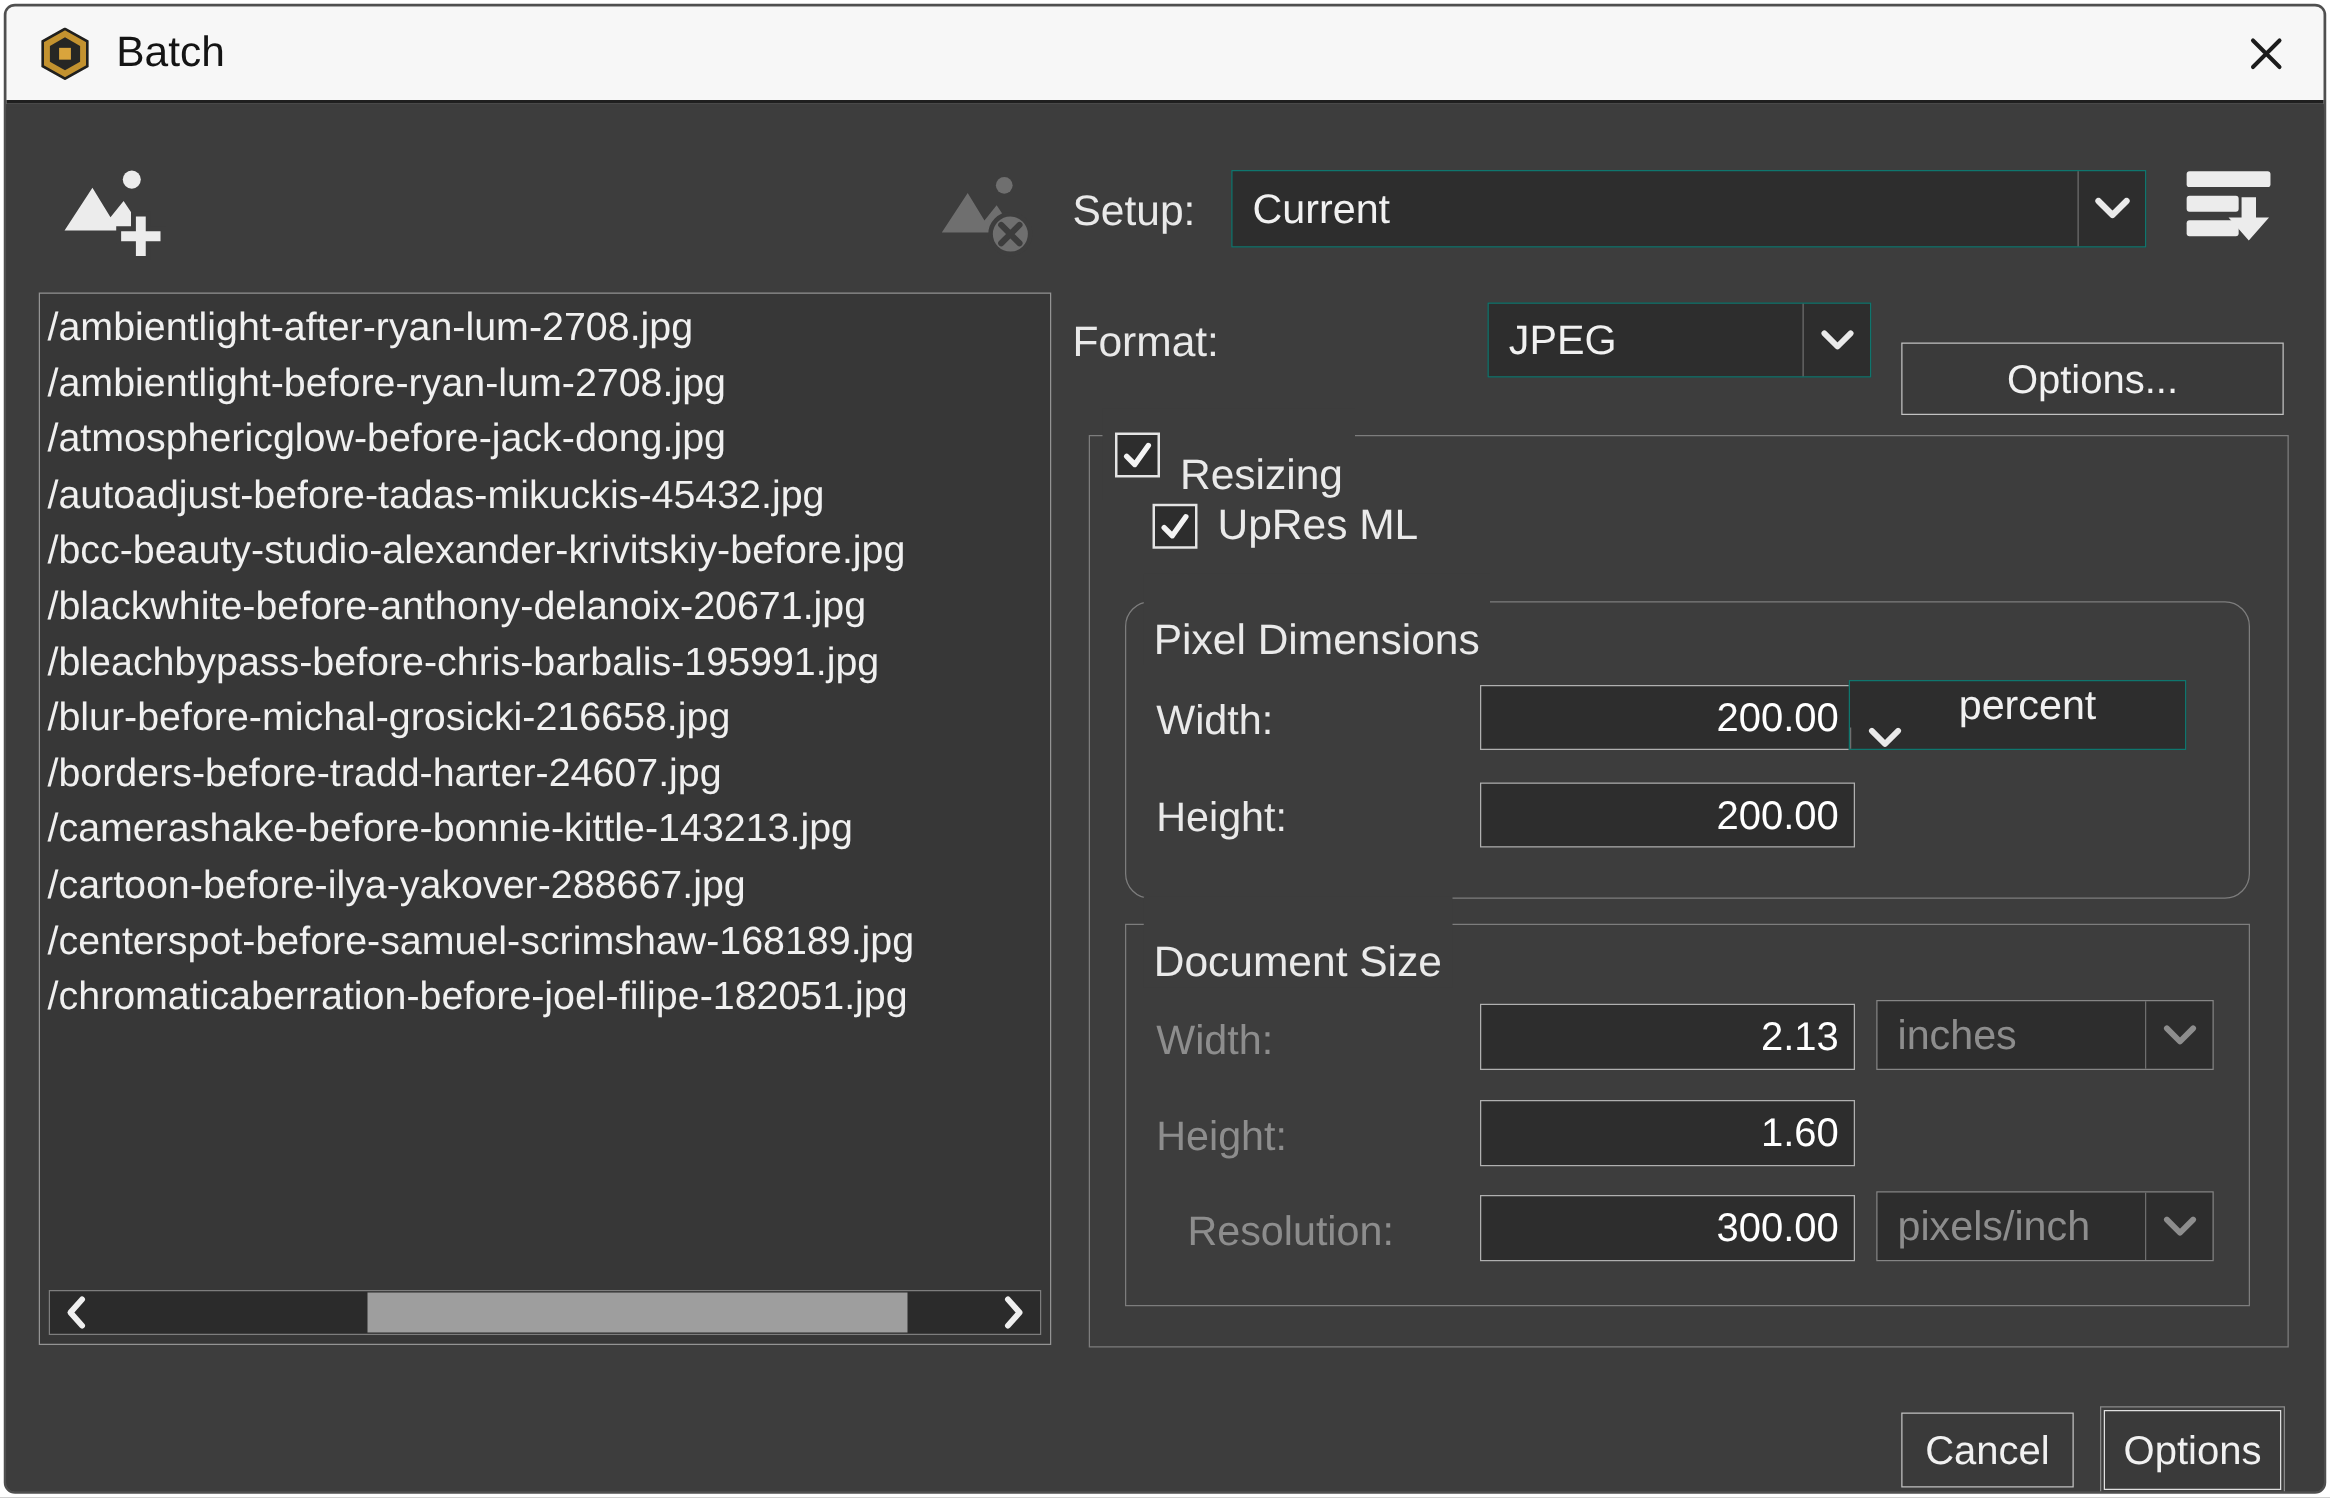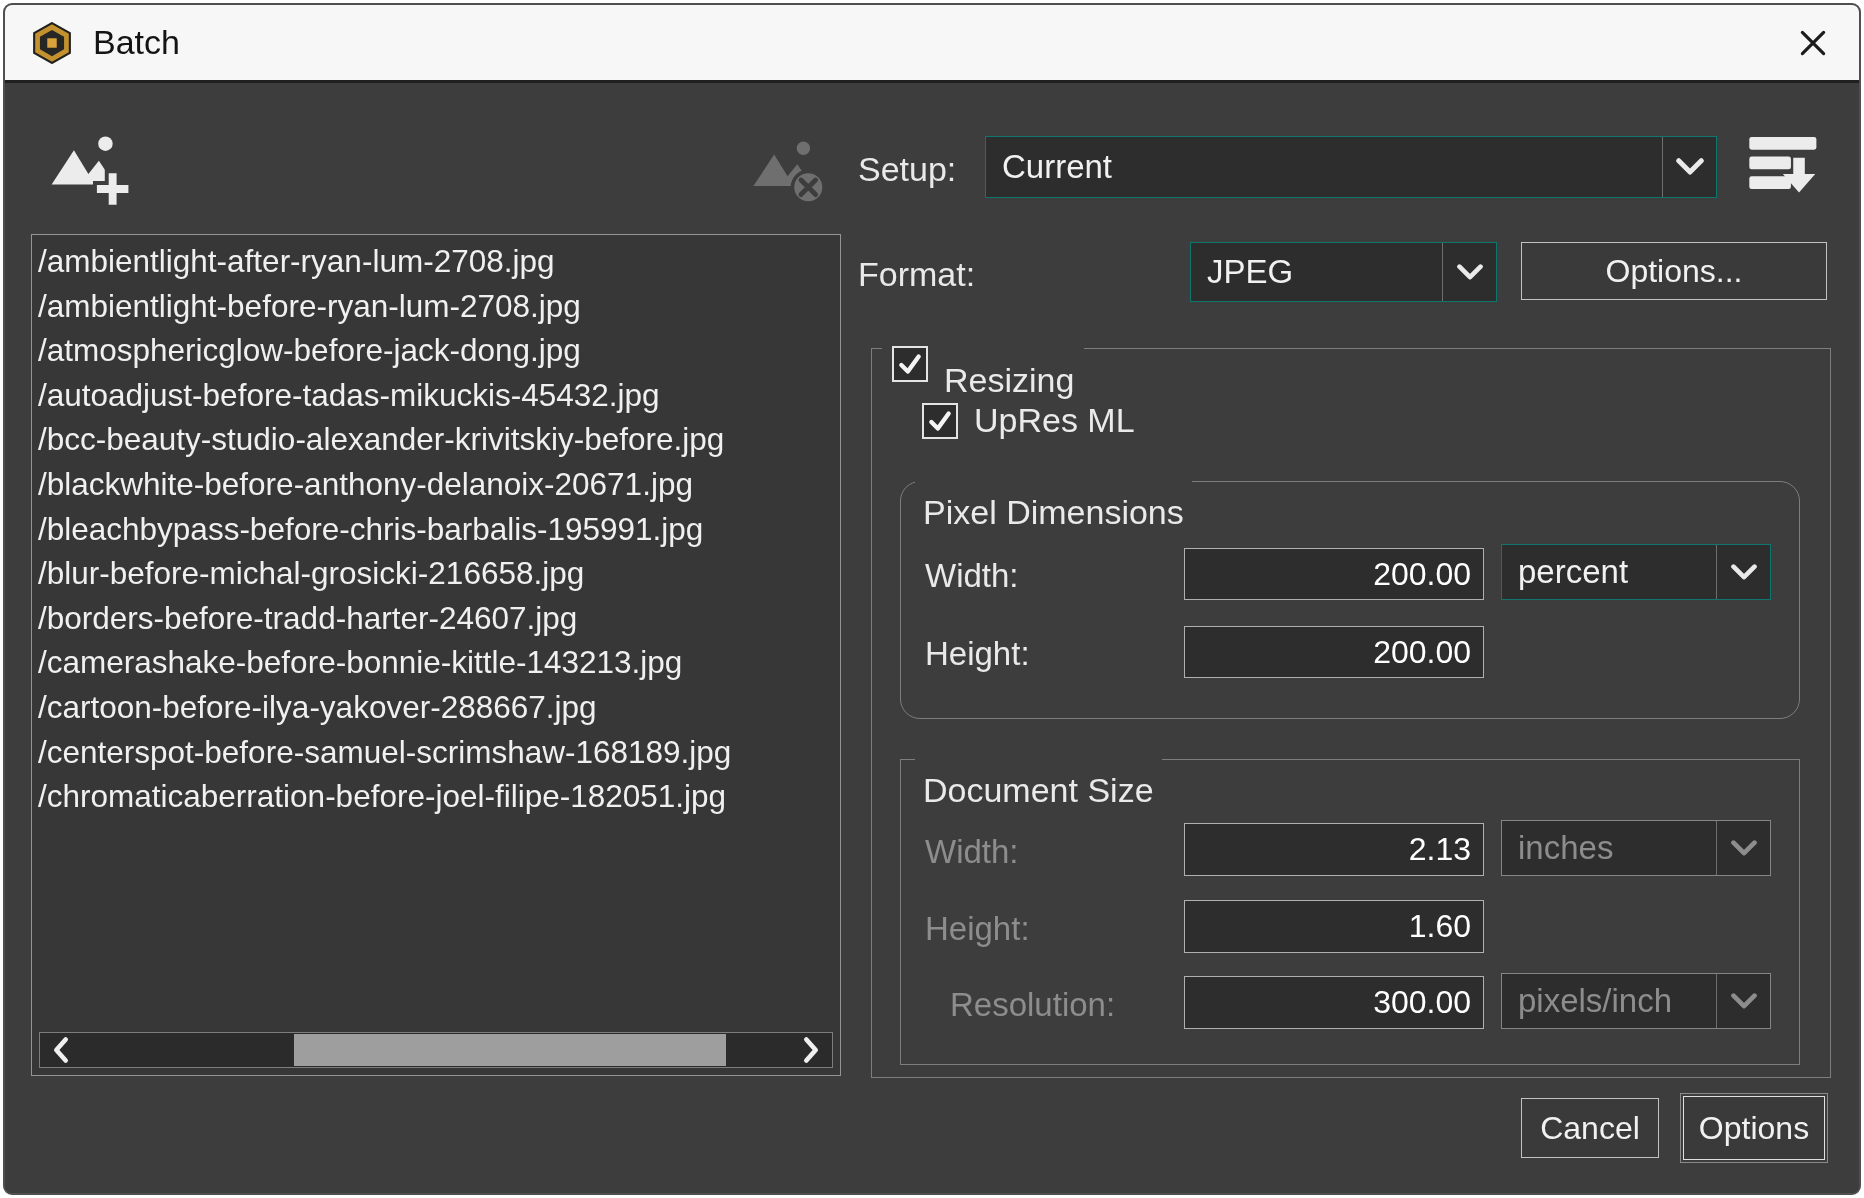--- a/index.html
+++ b/index.html
@@ -36,21 +36,21 @@
   .dd .dd-chev { width:54px; align-self:stretch; display:flex; align-items:center; justify-content:center; border-left:1px solid #6e6e6e; }
   .dd.disabled { border-color:#858585; color:#8d8d8d; }
   .dd.disabled .dd-chev svg polyline { stroke:#8d8d8d; }
 
   .dd-setup { left:980px; top:50px; width:732px; height:62px; }
   .setup-label { left:853px; top:64px; }
   .format-label { left:853px; top:169px; }
   .dd-format { left:1185px; top:156px; width:307px; height:60px; }
   .btn {
     background:#3a3a3a; border:1px solid #c2c2c2; color:#f1f1f1; font-size:32px;
-    font-family:"Liberation Sans", sans-serif; display:flex; align-items:center; justify-content:center;
+    font-family:"Liberation Sans", sans-serif; display:flex; align-items:center; justify-content:center;margin-top:32px;
   }
   .btn-options { left:1516px; top:156px; width:306px; height:58px; }
 
   
   .file-list {
     left:26px; top:148px; width:810px; height:842px;
     background:#373737; border:1px solid #949494; overflow:hidden;
   }
   .rows { position:absolute; left:0; top:4px; right:0; }
   .file-row { font-size:31.5px; color:#f0f0f0; line-height:44.6px; padding:0 6px; white-space:nowrap; }
@@ -72,21 +72,21 @@
   .group-resizing { left:866px; top:262px; width:960px; height:730px; }
   .group-resizing > .legend { top:-22px; left:10px; }
   .checkbox {
     width:36px; height:36px; background:#2d2d2d; border:2px solid #e4e4e4;
     display:flex; align-items:center; justify-content:center; flex:0 0 auto;
   }
   .upres-row { position:absolute; left:50px; top:52px; display:flex; align-items:center; gap:16px; }
   .upres-row .lg-text { font-size:34px; color:#eaeaea; }
 
   .group-pixel { left:28px; top:132px; width:900px; height:238px;border-radius:20px; }
-  .group-doc   { left:28px; top:410px; width:900px; height:306px; }
+  .group-doc   { left:28px; top:390px; width:900px; height:306px; }
   .group-pixel > .legend, .group-doc > .legend { top:-23px; left:14px; padding:0 8px; }
 
   .field-label { position:absolute; font-size:33px; color:#e9e9e9; }
   .field-label.dis { color:#8d8d8d; }
   .num-input {
     position:absolute; background:#2d2d2d; border:1px solid #b0b0b0; color:#ffffff;
     font-size:32px; font-family:"Liberation Sans", sans-serif; text-align:right; padding-right:12px;
   }
   .unit-dd { position:absolute; width:270px; height:56px; }
 
@@ -216,21 +216,21 @@
         </span>
         <span class="lg-text">UpRes ML</span>
       </div>
 
       <div class="group group-pixel">
         <div class="legend">
           <span class="lg-text">Pixel Dimensions</span>
         </div>
         <span class="field-label" style="left:24px; top:75px;">Width:</span>
         <input class="num-input" style="left: 283px; top: 66px; width: 300px; height: 52px;" value="200.00">
-        <div class="dd unit-dd" style="left:600px; top:62px;">
+        <div class="dd unit-dd" style="left:578px; top:62px;flex-direction:column;">
           <span class="dd-val">percent</span>
           <span class="dd-chev">
             <svg viewBox="0 0 24 14" width="28" height="17">
                 <polyline points="3,2 12,11 21,2" fill="none" stroke="#eaeaea" stroke-width="4" stroke-linecap="round" stroke-linejoin="round"></polyline>
               </svg>
           </span>
         </div>
         <span class="field-label" style="left:24px; top:153px;">Height:</span>
         <input class="num-input" style="left: 283px; top: 144px; width: 300px; height: 52px;" value="200.00">
       </div>

